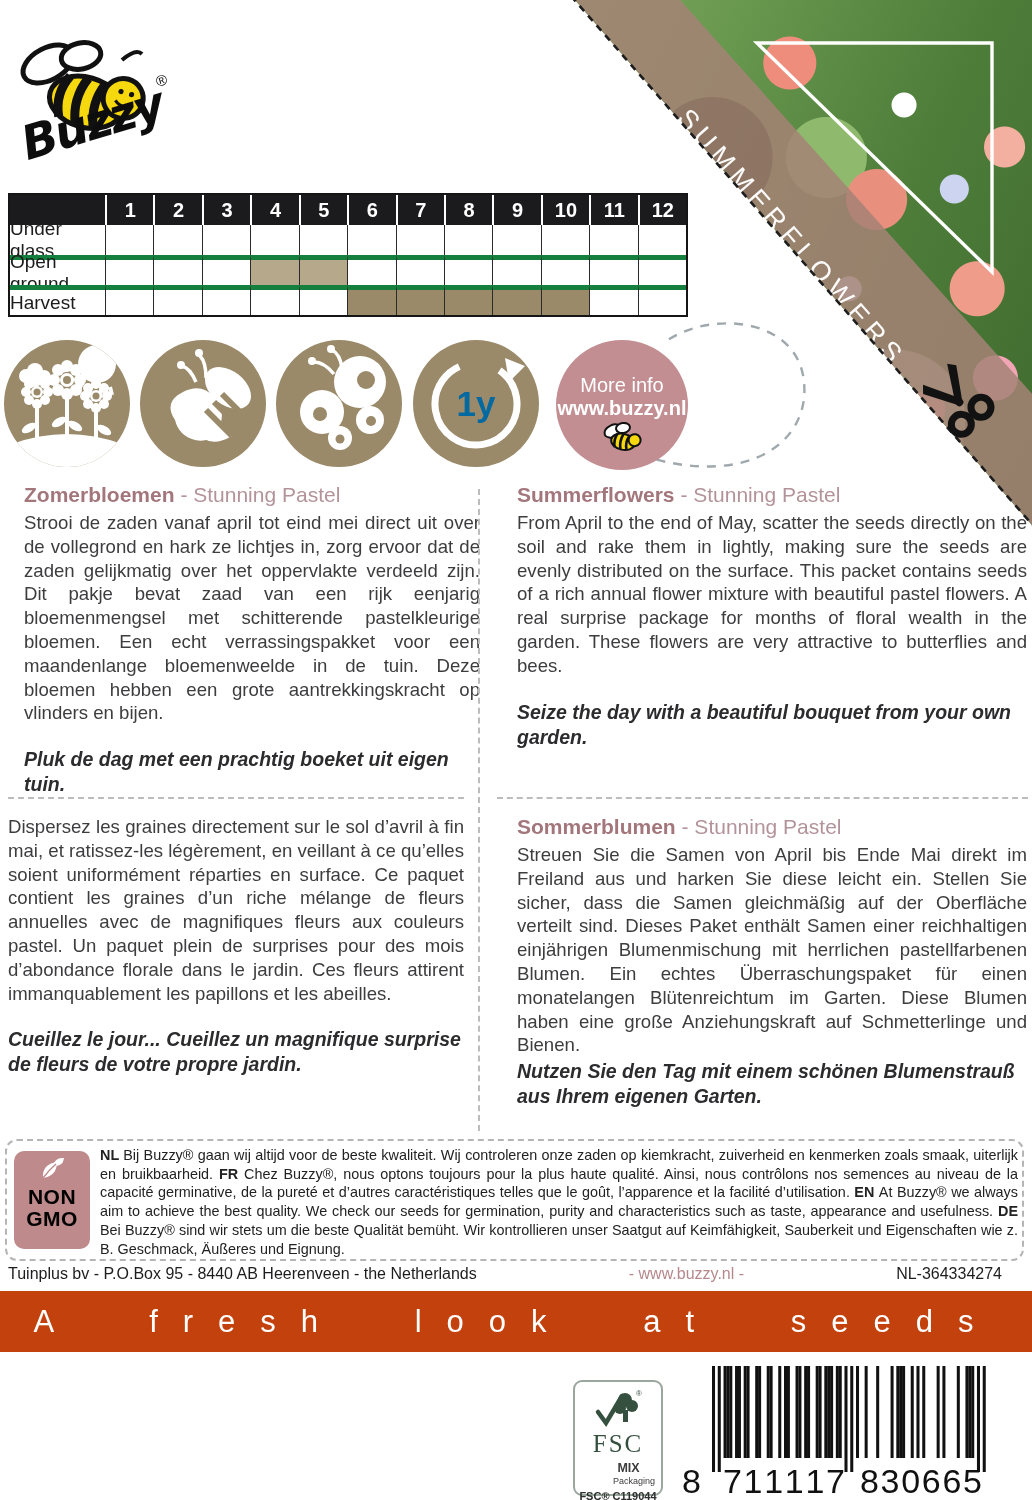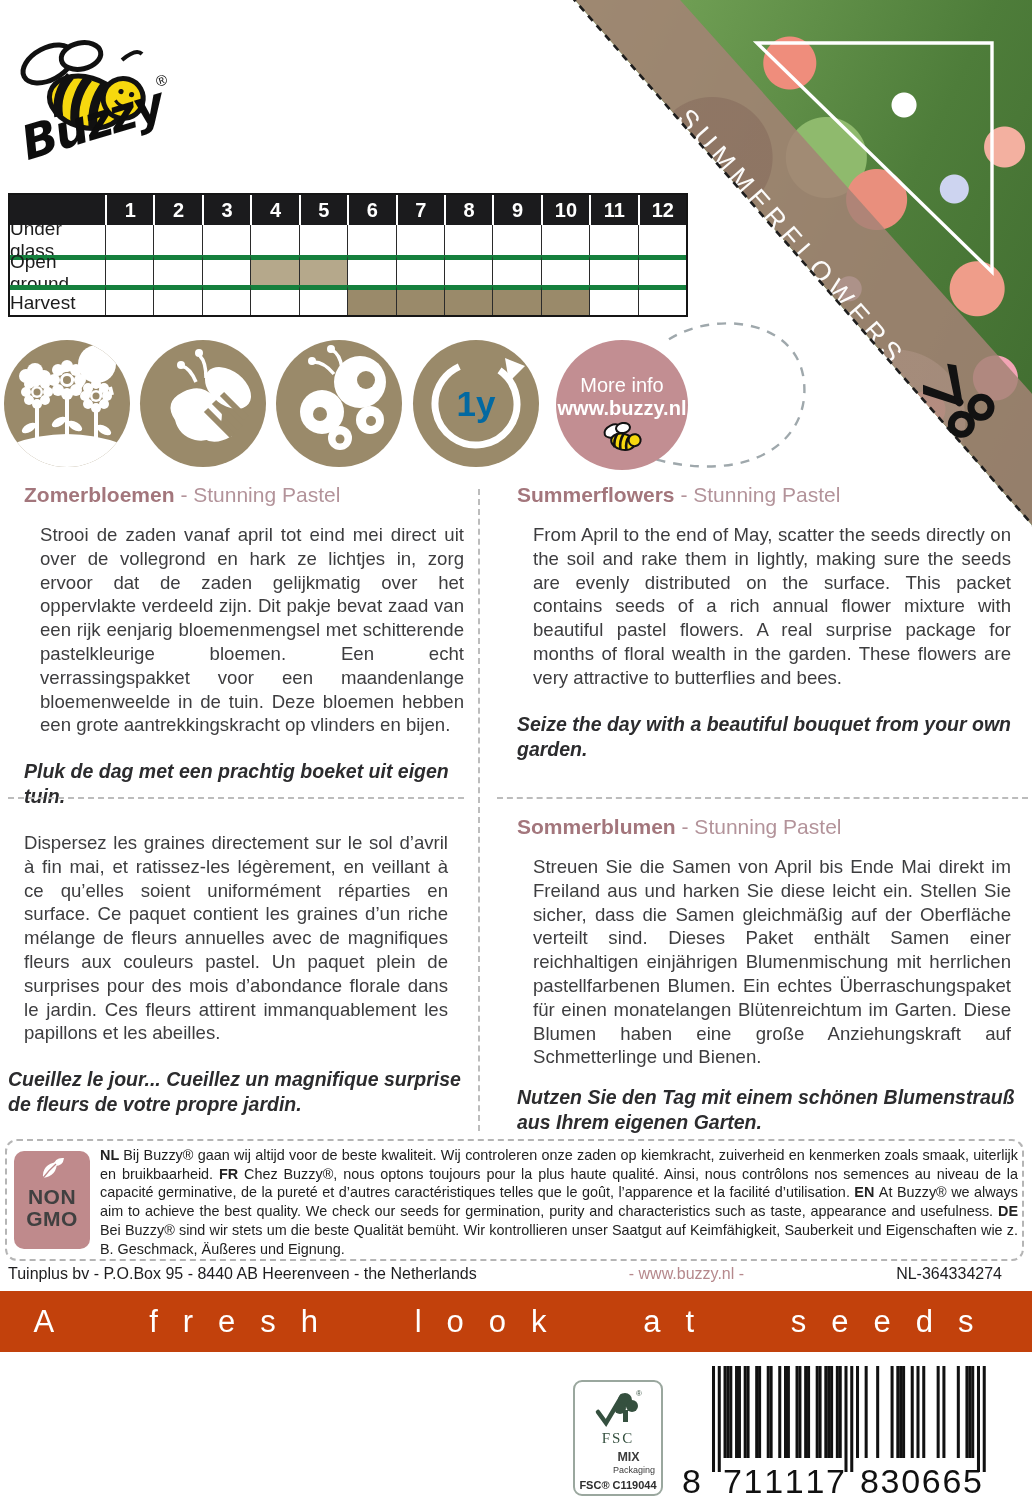--- a/index.html
+++ b/index.html
@@ -30,51 +30,51 @@
   #more-info-circle .l2{font-size:20px;font-weight:700;}
   #annual-text{position:absolute;left:413px;top:340px;width:126px;height:127px;
     display:flex;align-items:center;justify-content:center;color:#0369a1;
     font-size:35px;font-weight:700;}
 
   
   .section{position:absolute;text-align:justify;color:#3d3d3f;font-size:18.6px;line-height:23.8px;}
   .section h3{margin:0 0 4px 0;font-size:21px;line-height:24px;text-align:left;}
   .section h3 .t{color:#a3767c;font-weight:700;}
   .section h3 .s{color:#b3939a;font-weight:400;}
-  .section .body{margin:16px;}
+  .section .body{margin:0;}
   .section .it{font-style:italic;font-weight:700;color:#2c2c2e;font-size:19.5px;
     line-height:25px;text-align:left;margin-top:22px;}
   .section .it.tight{margin-top:2px;}
   .dashv{position:absolute;border-left:2px dashed #bcbcbc;}
   .dashh{position:absolute;border-top:2px dashed #bcbcbc;}
 
   
   #quality-box{position:absolute;left:5px;top:1139px;width:1019px;height:122px;
     border:2px dashed #b5b5b5;border-radius:12px;box-sizing:border-box;}
   #nongmo{position:absolute;left:14px;top:1151px;width:76px;height:98px;border-radius:10px;
-    background:#bf8a8c;color:#404040;text-align:center;}
+    background:#bf8a8c;color:#000000;text-align:center;}
   #nongmo .word{font-size:21px;font-weight:700;line-height:22px;letter-spacing:.5px;}
   #quality-text{position:absolute;left:100px;top:1146px;width:918px;margin:0;
     font-size:14.4px;line-height:18.7px;color:#222;text-align:justify;}
   #quality-text b{font-weight:700;}
 
   
   #footer-row{position:absolute;left:8px;top:1265px;width:994px;display:flex;
     justify-content:space-between;font-size:16px;color:#1d1d1f;}
   #footer-row .web{color:#b5888c;}
 
   
   #tagline-bar{position:absolute;left:0;top:1291px;width:1032px;height:61px;background:#c2410c;
     display:flex;align-items:center;justify-content:center;}
   #tagline-bar span{color:#fff;font-size:31px;letter-spacing:25px;word-spacing:38px;white-space:nowrap;}
 
   
   #fsc-box{position:absolute;left:573px;top:1380px;width:90px;height:116px;border:2px solid #9aa79e;
     border-radius:9px;box-sizing:border-box;text-align:center;color:#35503f;background:#fff;}
-  #fsc-box .fsc{font-family:"Liberation Serif",serif;font-size:15px;letter-spacing:2px;margin-top:-2px;}
+  #fsc-box .fsc{font-family:"Liberation Serif",serif;font-size:25px;letter-spacing:2px;margin-top:-2px;}
   #fsc-box .mix{font-size:12.5px;font-weight:700;color:#3c3c3c;margin-top:3px;padding-left:21px;}
   #fsc-box .pkg{font-size:9px;color:#3c3c3c;margin-top:1px;padding-left:32px;}
   #fsc-box .lic{font-size:11px;font-weight:700;color:#2e2e2e;margin-top:4px;}
   #barcode{position:absolute;left:712px;top:1362px;width:300px;height:138px;}
   #barcode .digits{position:absolute;top:100px;font-size:34px;color:#111;}
   #d-first{left:-30px;}
   #d-left{left:11px;width:122px;display:flex;justify-content:space-between;}
   #d-right{left:148px;width:122px;display:flex;justify-content:space-between;}
 
   

